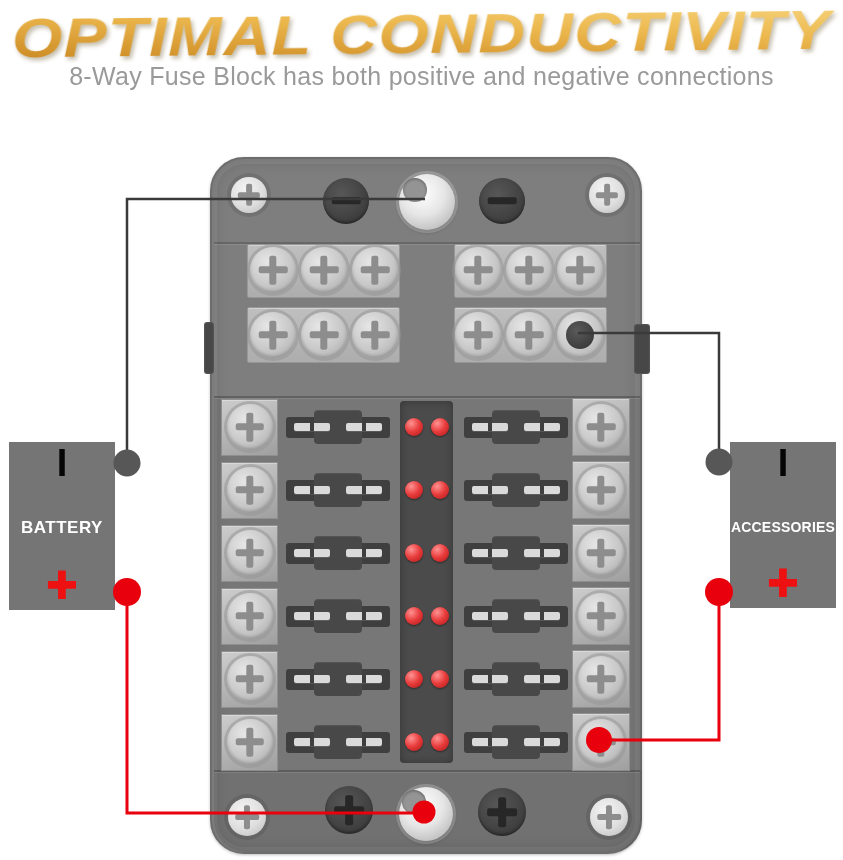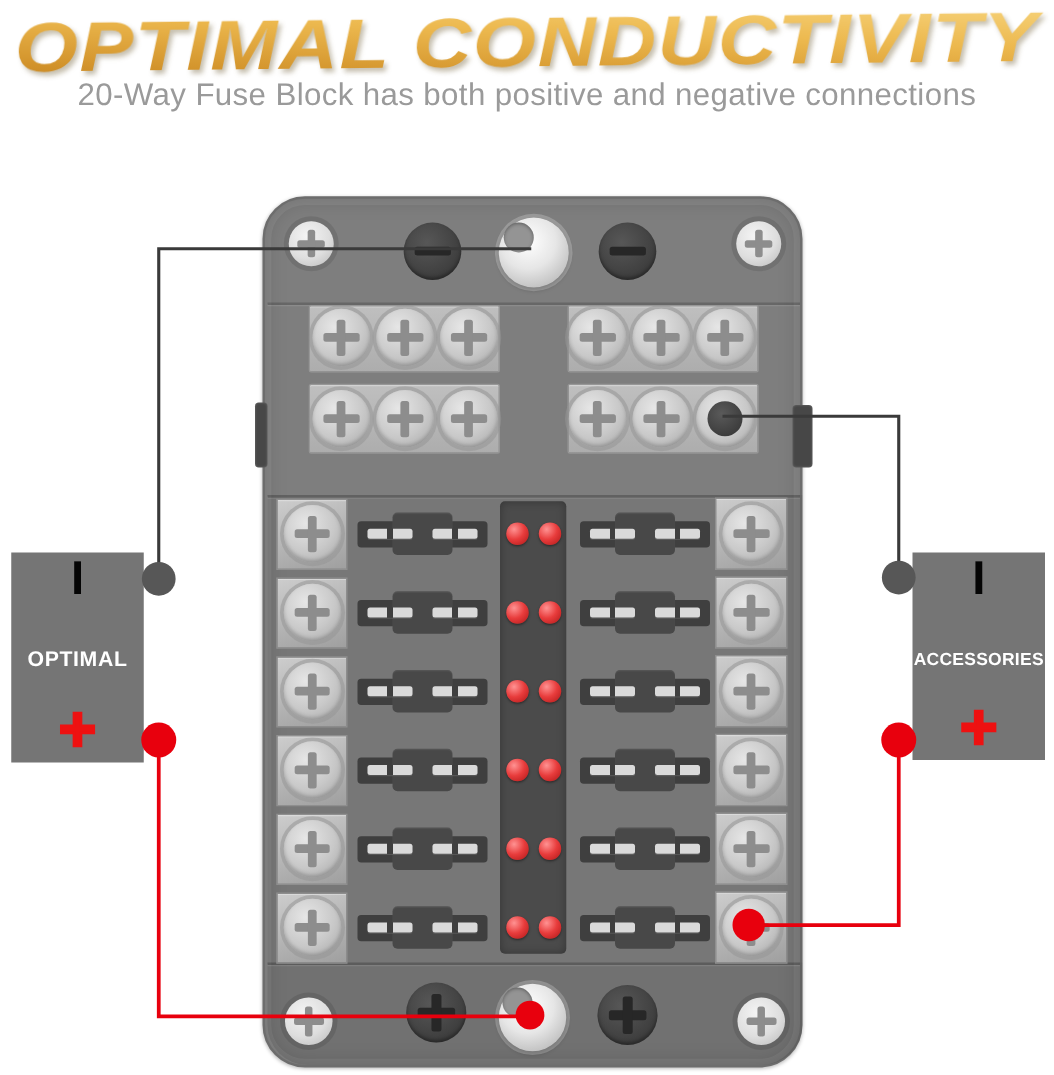--- a/index.html
+++ b/index.html
@@ -91,21 +91,21 @@
   .wpos{stroke:#e8000d;stroke-width:3;fill:none;}
   .nneg{fill:#575757;}
   .npos{fill:#e8000d;}
 </style>
 </head>
 <body>
 
 <div class="stage">
 
   <h1 class="title">OPTIMAL CONDUCTIVITY</h1>
-  <p class="subtitle">20-Way Fuse Block has both positive and negative connections</p>
+  <p class="subtitle">8-Way Fuse Block has both positive and negative connections</p>
 
   <div id="fuse-block">
       <div class="mid-panel" style="left: 2px; top: 237px; width: 428px; height: 374px; position: absolute;"></div>
       <div class="bottom-cap" style="left: 2px; top: 611px; width: 428px; height: 82px; position: absolute;"></div>
       <div class="seam" style="left: 2px; top: 83px; width: 426px; height: 2px; position: absolute;"></div>
       <div class="seam" style="left: 2px; top: 237px; width: 426px; height: 2px; position: absolute;"></div>
       <div class="seam" style="left: 2px; top: 611px; width: 426px; height: 2px; position: absolute;"></div>
       <div class="side-tab" style="left: -8px; top: 163px; width: 10px; height: 52px; position: absolute;"></div>
       <div class="side-tab" style="left: 422px; top: 165px; width: 16px; height: 50px; position: absolute;"></div>
       <div class="screw corner ph" style="left: 19px; top: 18px; width: 36px; height: 36px; position: absolute;"></div>
@@ -222,21 +222,21 @@
       <div class="screw corner ph" style="left: 378px; top: 639px; width: 38px; height: 38px; position: absolute;"></div>
       <div class="screw dark ph" style="left: 113px; top: 627px; width: 48px; height: 48px; position: absolute;"></div>
       <div class="screw dark ph" style="left: 266px; top: 629px; width: 48px; height: 48px; position: absolute;"></div>
       <div class="stud" style="left: 187px; top: 628px; width: 54px; height: 54px; position: absolute;">
         <div class="hole" style="left: 15px; top: 15px; width: 24px; height: 24px; position: absolute;"></div>
       </div>
     </div>
 
   <div class="io-box" style="left:9px;top:442px;width:106px;height:168px;">
     <span class="neg-mark">I</span>
-    <span class="io-label" style="top:76px;">OPTIMAL</span>
+    <span class="io-label" style="top:76px;">BATTERY</span>
     <span class="plus-mark">+</span>
   </div>
 
   <div class="io-box" style="left:730px;top:442px;width:106px;height:166px;">
     <span class="neg-mark">I</span>
     <span class="io-label" style="top:77px;font-size:14px;letter-spacing:.2px;">ACCESSORIES</span>
     <span class="plus-mark">+</span>
   </div>
 
   <svg class="wires" viewBox="0 0 843 860">

